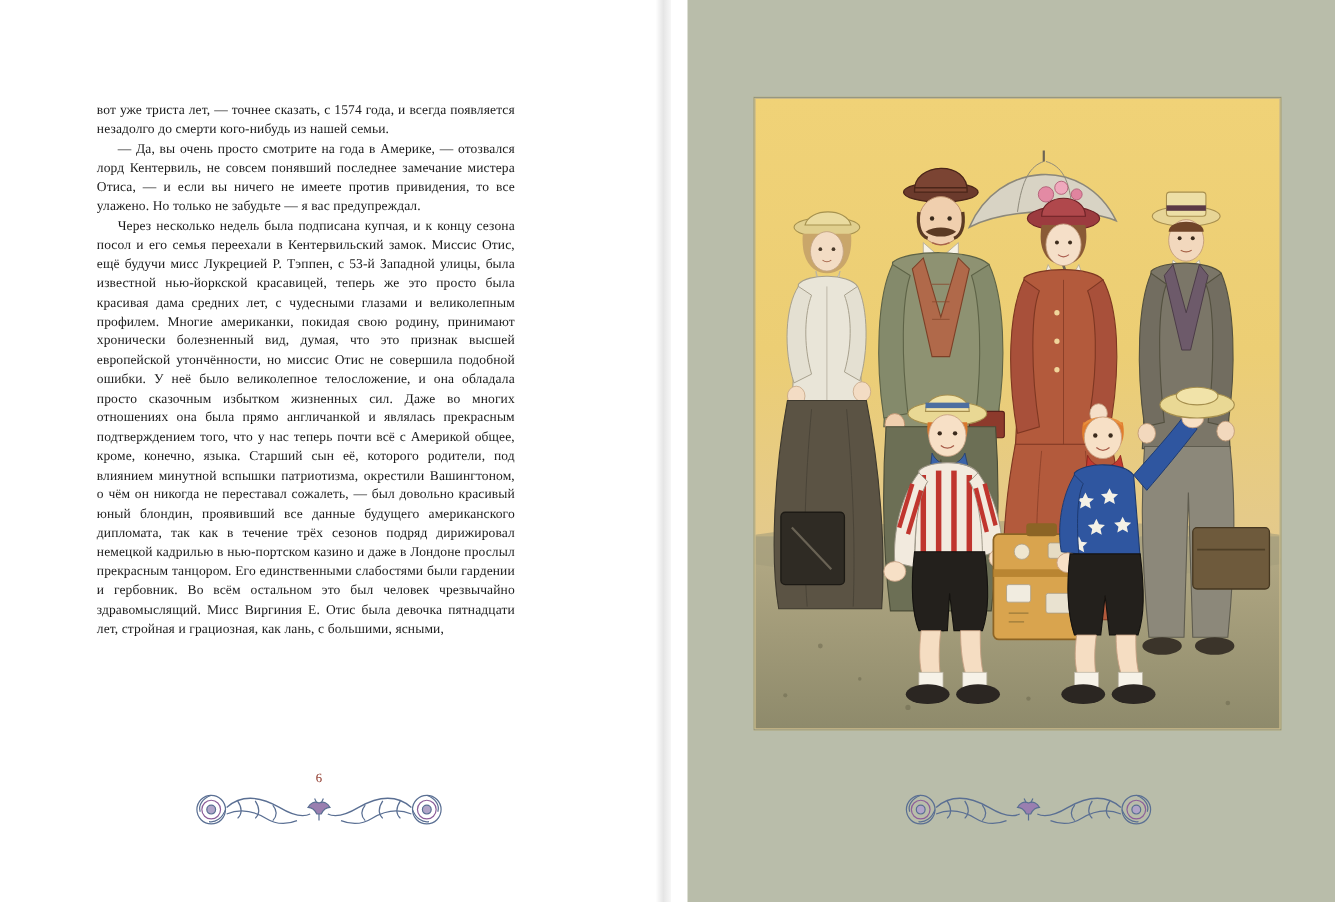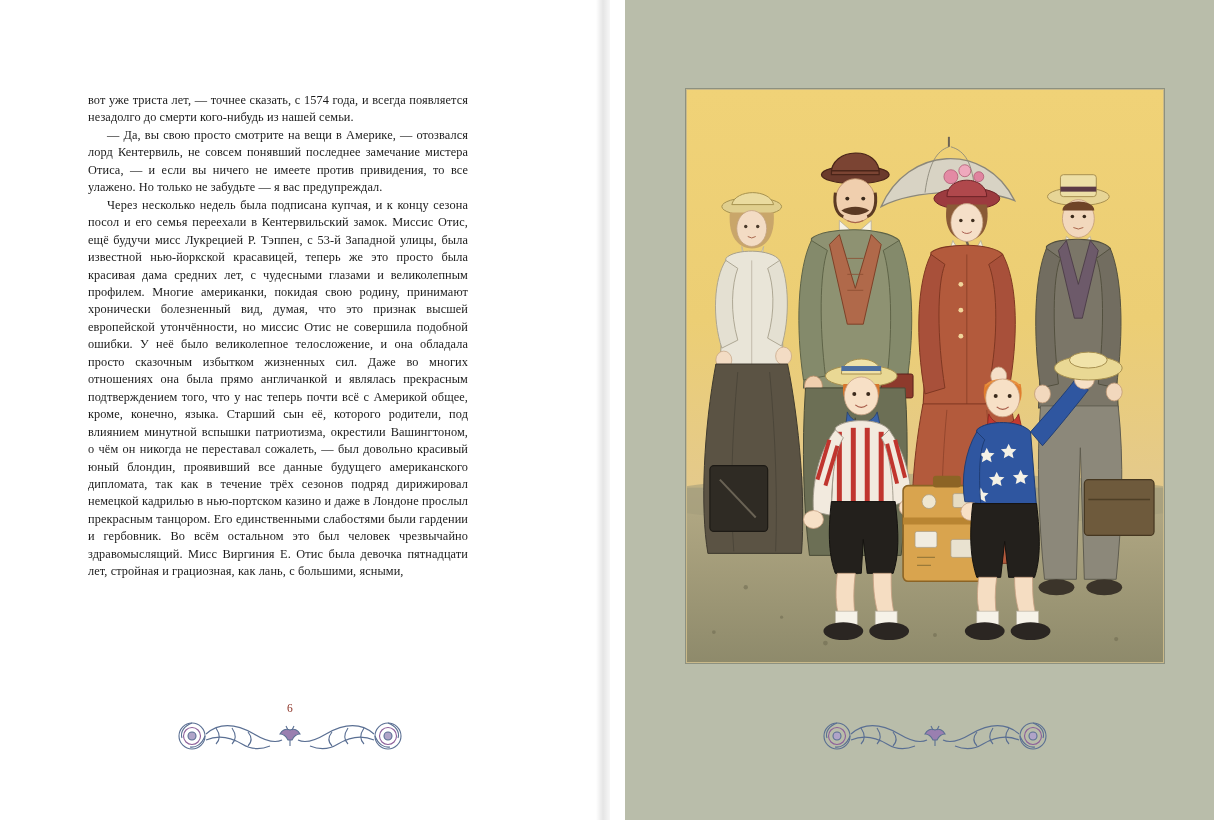--- a/index.html
+++ b/index.html
@@ -104,21 +104,21 @@
 </style>
 </head>
 <body>
 
 <div class="spread">
 
   <div class="page-left">
 
     <div class="text-column">
       <p class="para">вот уже триста лет, — точнее сказать, с 1574 года, и всегда появляет­ся незадолго до смерти кого-нибудь из нашей семьи.</p>
-      <p class="para indent">— Да, вы свою просто смотрите на вещи в Америке, — отозвался лорд Кентервиль, не совсем понявший последнее замечание мистера Отиса, — и если вы ничего не имеете против привидения, то все улажено. Но только не забудьте — я вас предупреждал.</p>
+      <p class="para indent">— Да, вы очень просто смотрите на года в Америке, — отозвался лорд Кентервиль, не совсем понявший последнее замечание мистера Отиса, — и если вы ничего не имеете против привидения, то все улажено. Но только не забудьте — я вас предупреждал.</p>
       <p class="para indent">Через несколько недель была подписана купчая, и к концу сезона посол и его семья переехали в Кентервильский замок. Миссис Отис, ещё будучи мисс Лукрецией Р. Тэппен, с 53-й Западной улицы, была известной нью-йоркской красавицей, теперь же это просто была красивая дама средних лет, с чудесными глазами и великолепным профилем. Многие американки, покидая свою родину, принимают хронически болезненный вид, думая, что это признак высшей европейской утончённости, но миссис Отис не совершила подобной ошибки. У неё было великолепное телосложение, и она обладала просто сказочным избытком жизненных сил. Даже во многих отношениях она была прямо англичанкой и являлась прекрасным подтверждением того, что у нас теперь почти всё с Америкой общее, кроме, конечно, языка. Старший сын её, которого родители, под влиянием минутной вспышки патриотизма, окрестили Вашингтоном, о чём он никогда не переставал сожалеть, — был довольно красивый юный блондин, проявивший все данные будущего американского дипломата, так как в течение трёх сезонов подряд дирижировал немецкой кадрилью в нью-портском казино и даже в Лондоне прослыл прекрасным танцором. Его единственными слабостями были гардении и гербовник. Во всём остальном это был человек чрезвычайно здравомыслящий. Мисс Виргиния Е. Отис была девочка пятнадцати лет, стройная и грациозная, как лань, с большими, ясными,</p>
     </div>
 
     <div class="page-number">6</div>
 
     <svg class="ornament" viewBox="0 0 240 44">
       <g fill="none" stroke="#5a6f93" stroke-width="1.1">
 
         <circle cx="22" cy="22" r="13"></circle>
         <circle cx="22" cy="22" r="8.5" stroke="#8d5f9a"></circle>

